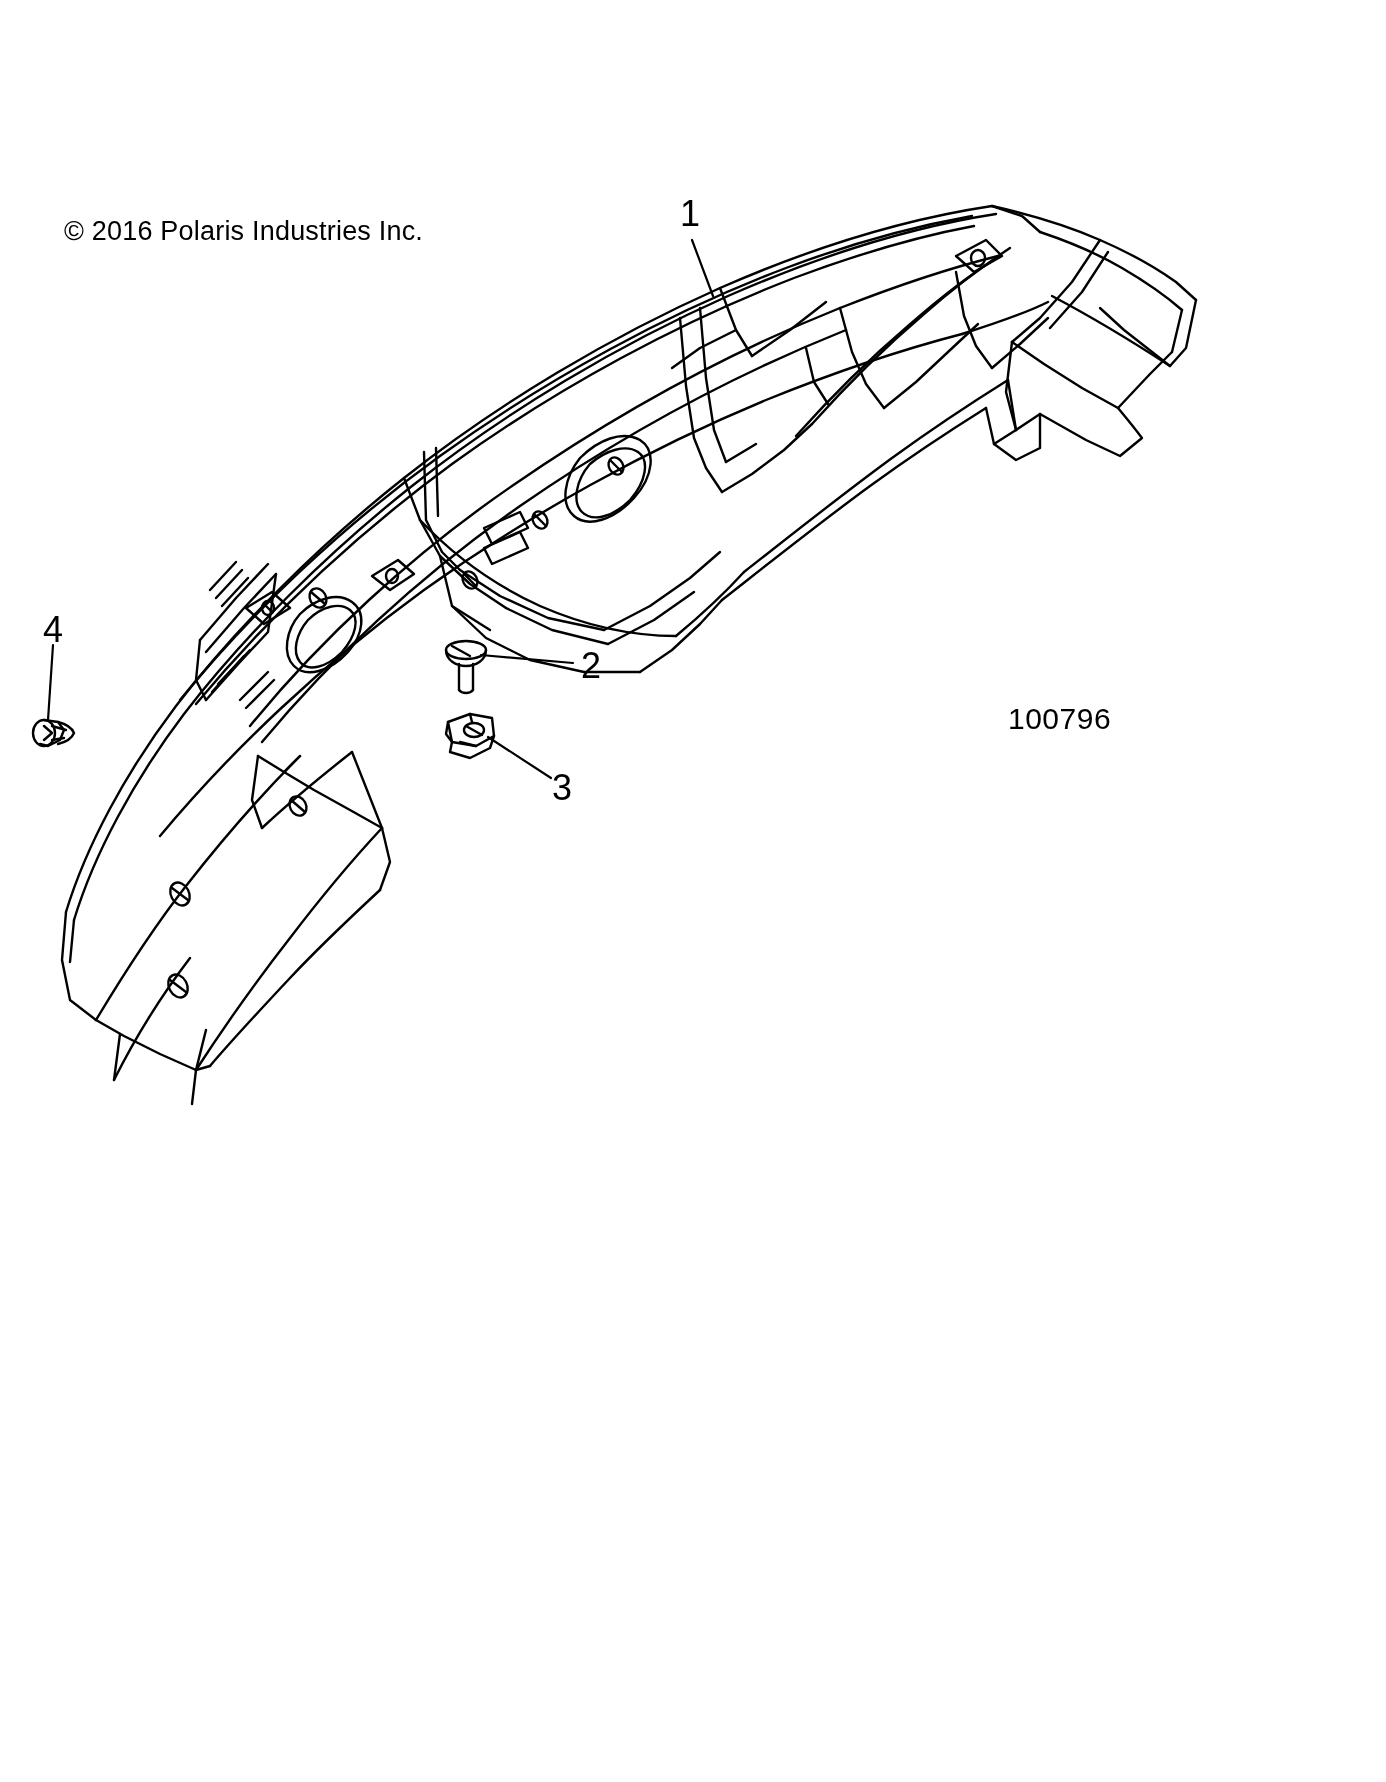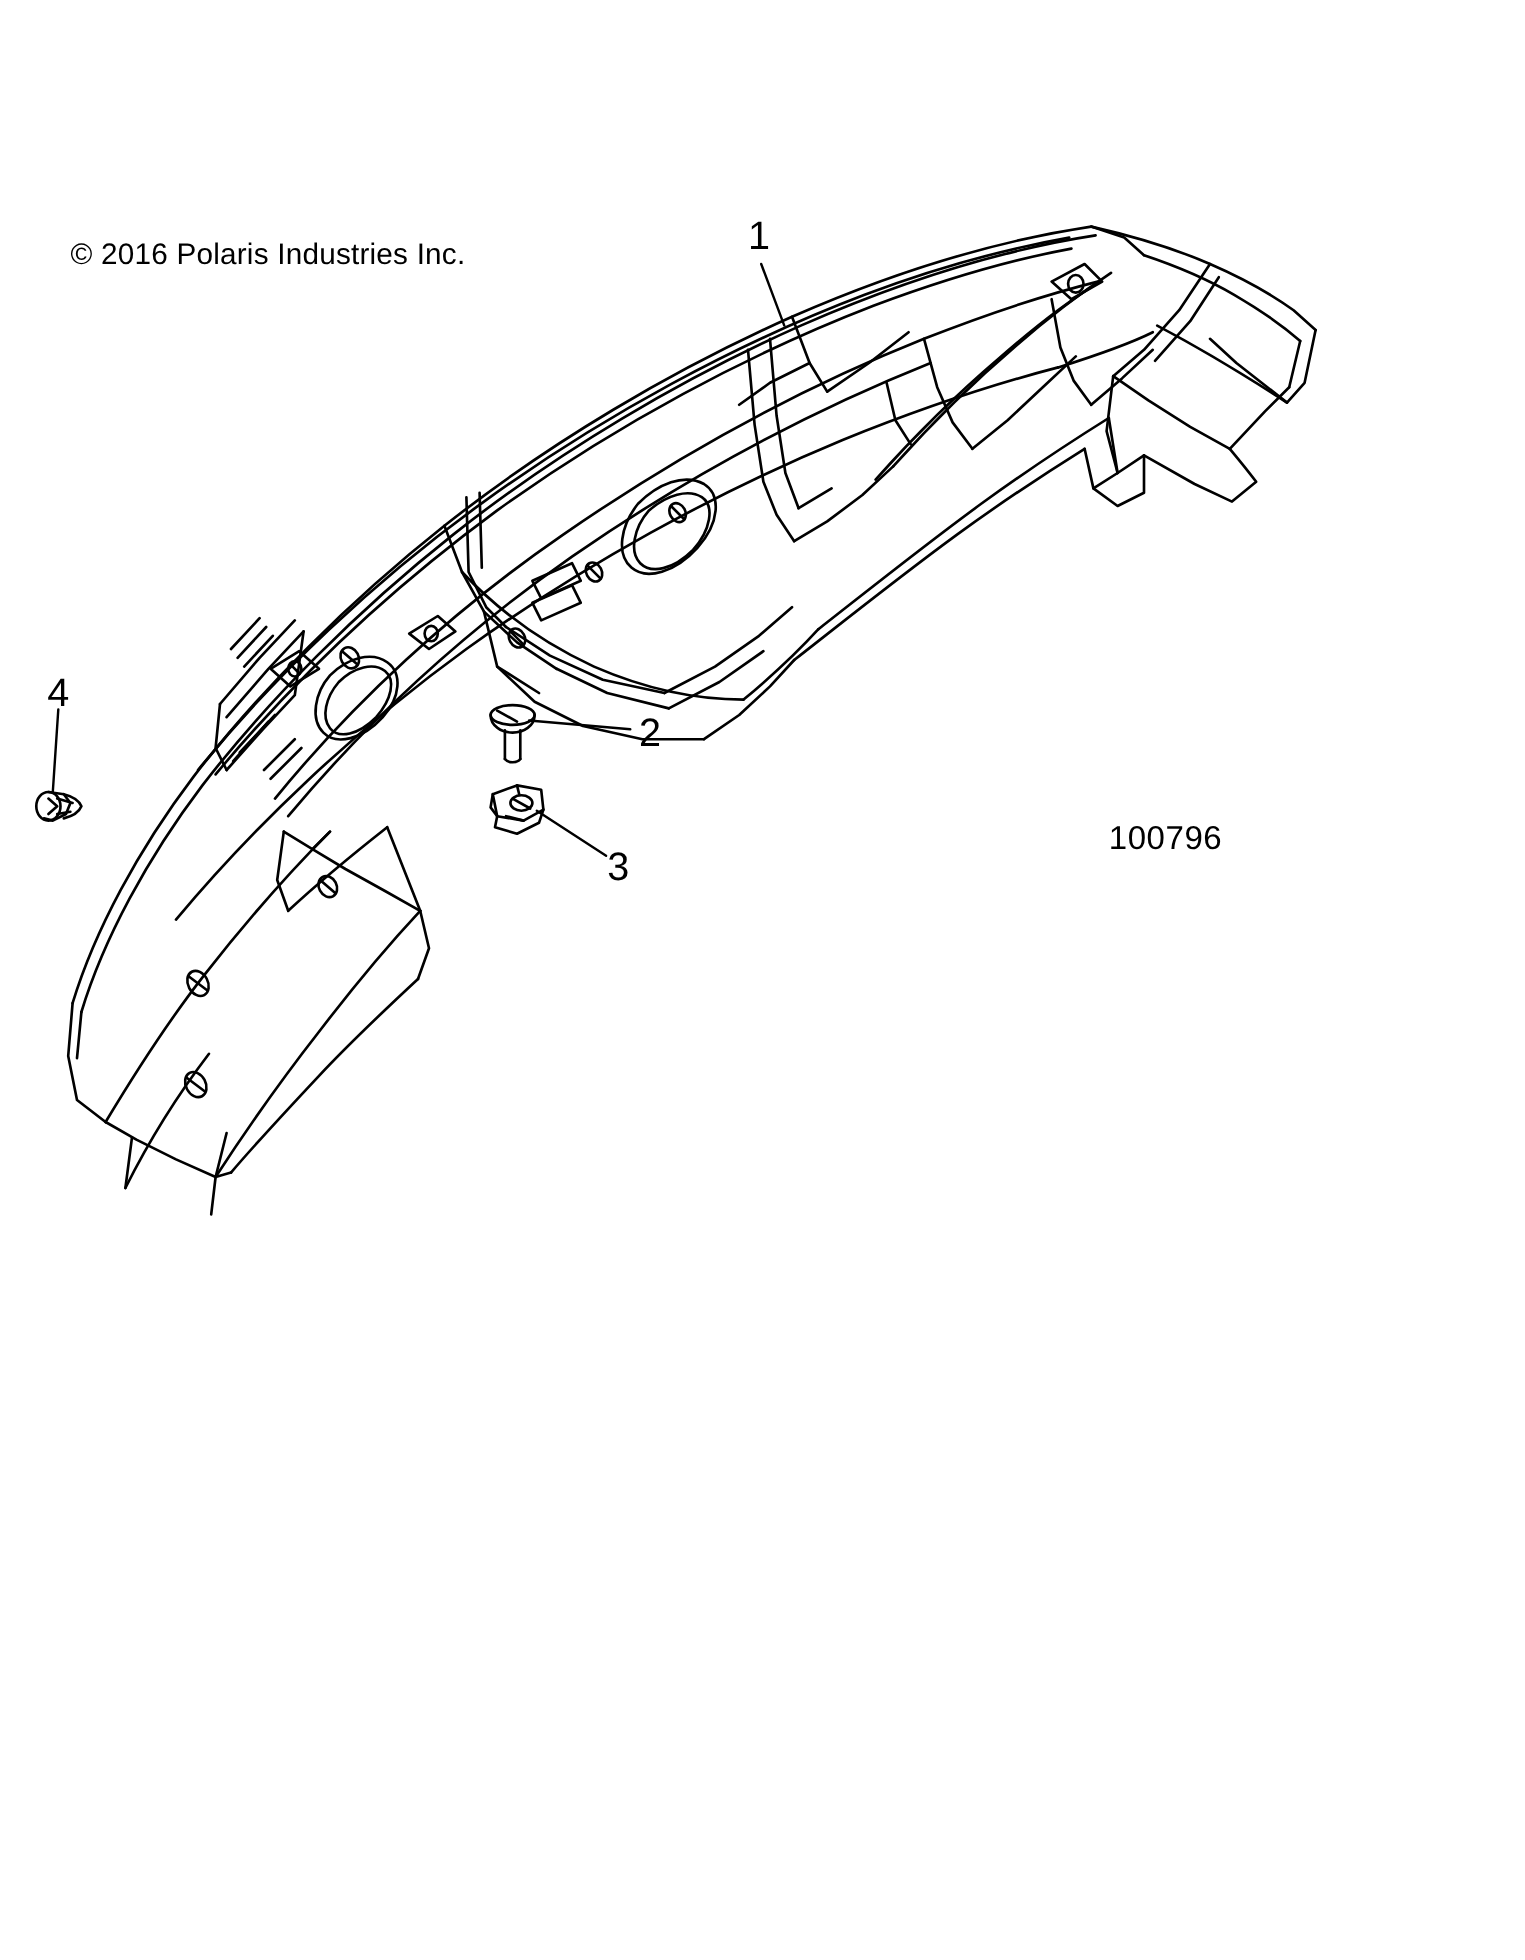--- a/index.html
+++ b/index.html
@@ -15,21 +15,21 @@
     position:absolute;left:0;top:0;width:1278px;height:1782px;
     background:#fff;
   }
   .txt{position:absolute;white-space:nowrap;color:#000;}
   #copyright{
     left:64px;top:216px;
     font-size:27px;
     letter-spacing:0.2px;
   }
   #partnumber{
-    left:1008px;top:746px;
+    left:1008px;top:702px;
     font-size:30px;
     letter-spacing:0.5px;
   }
   .callout{
     font-size:36px;
     line-height:1;
   }
   #callout-1{left:680px;top:196px;}
   #callout-2{left:581px;top:648px;}
   #callout-3{left:552px;top:770px;}

